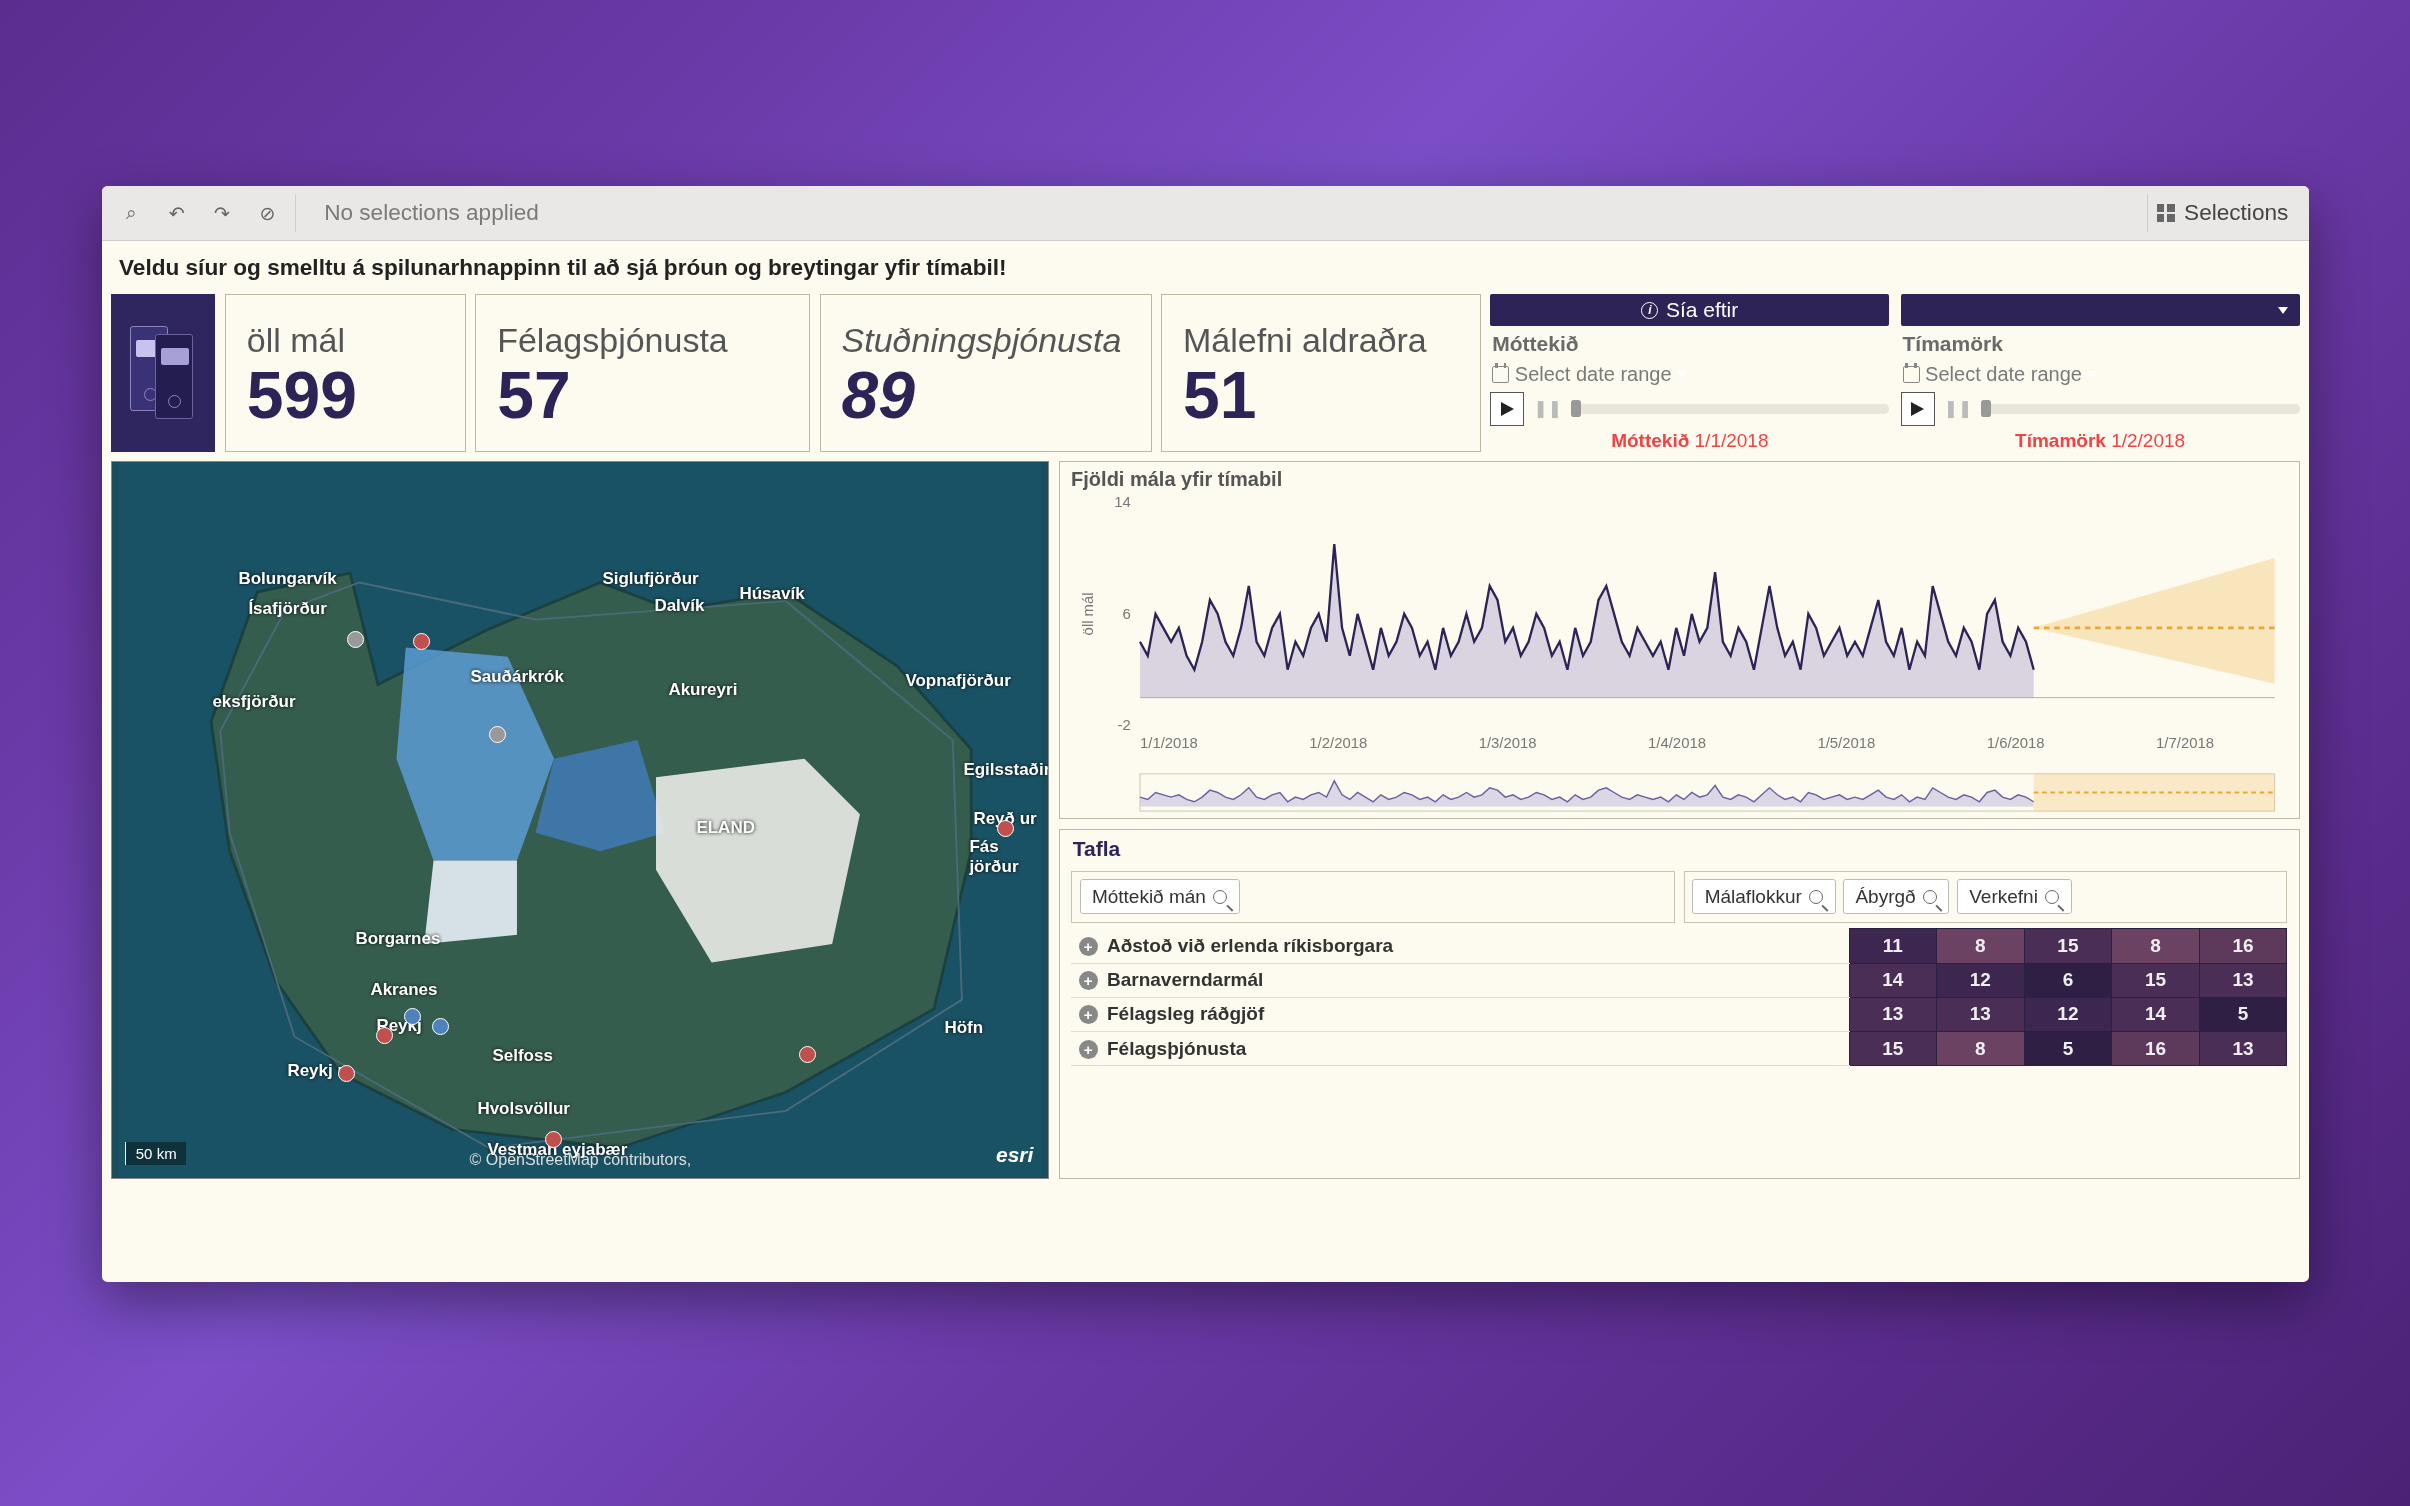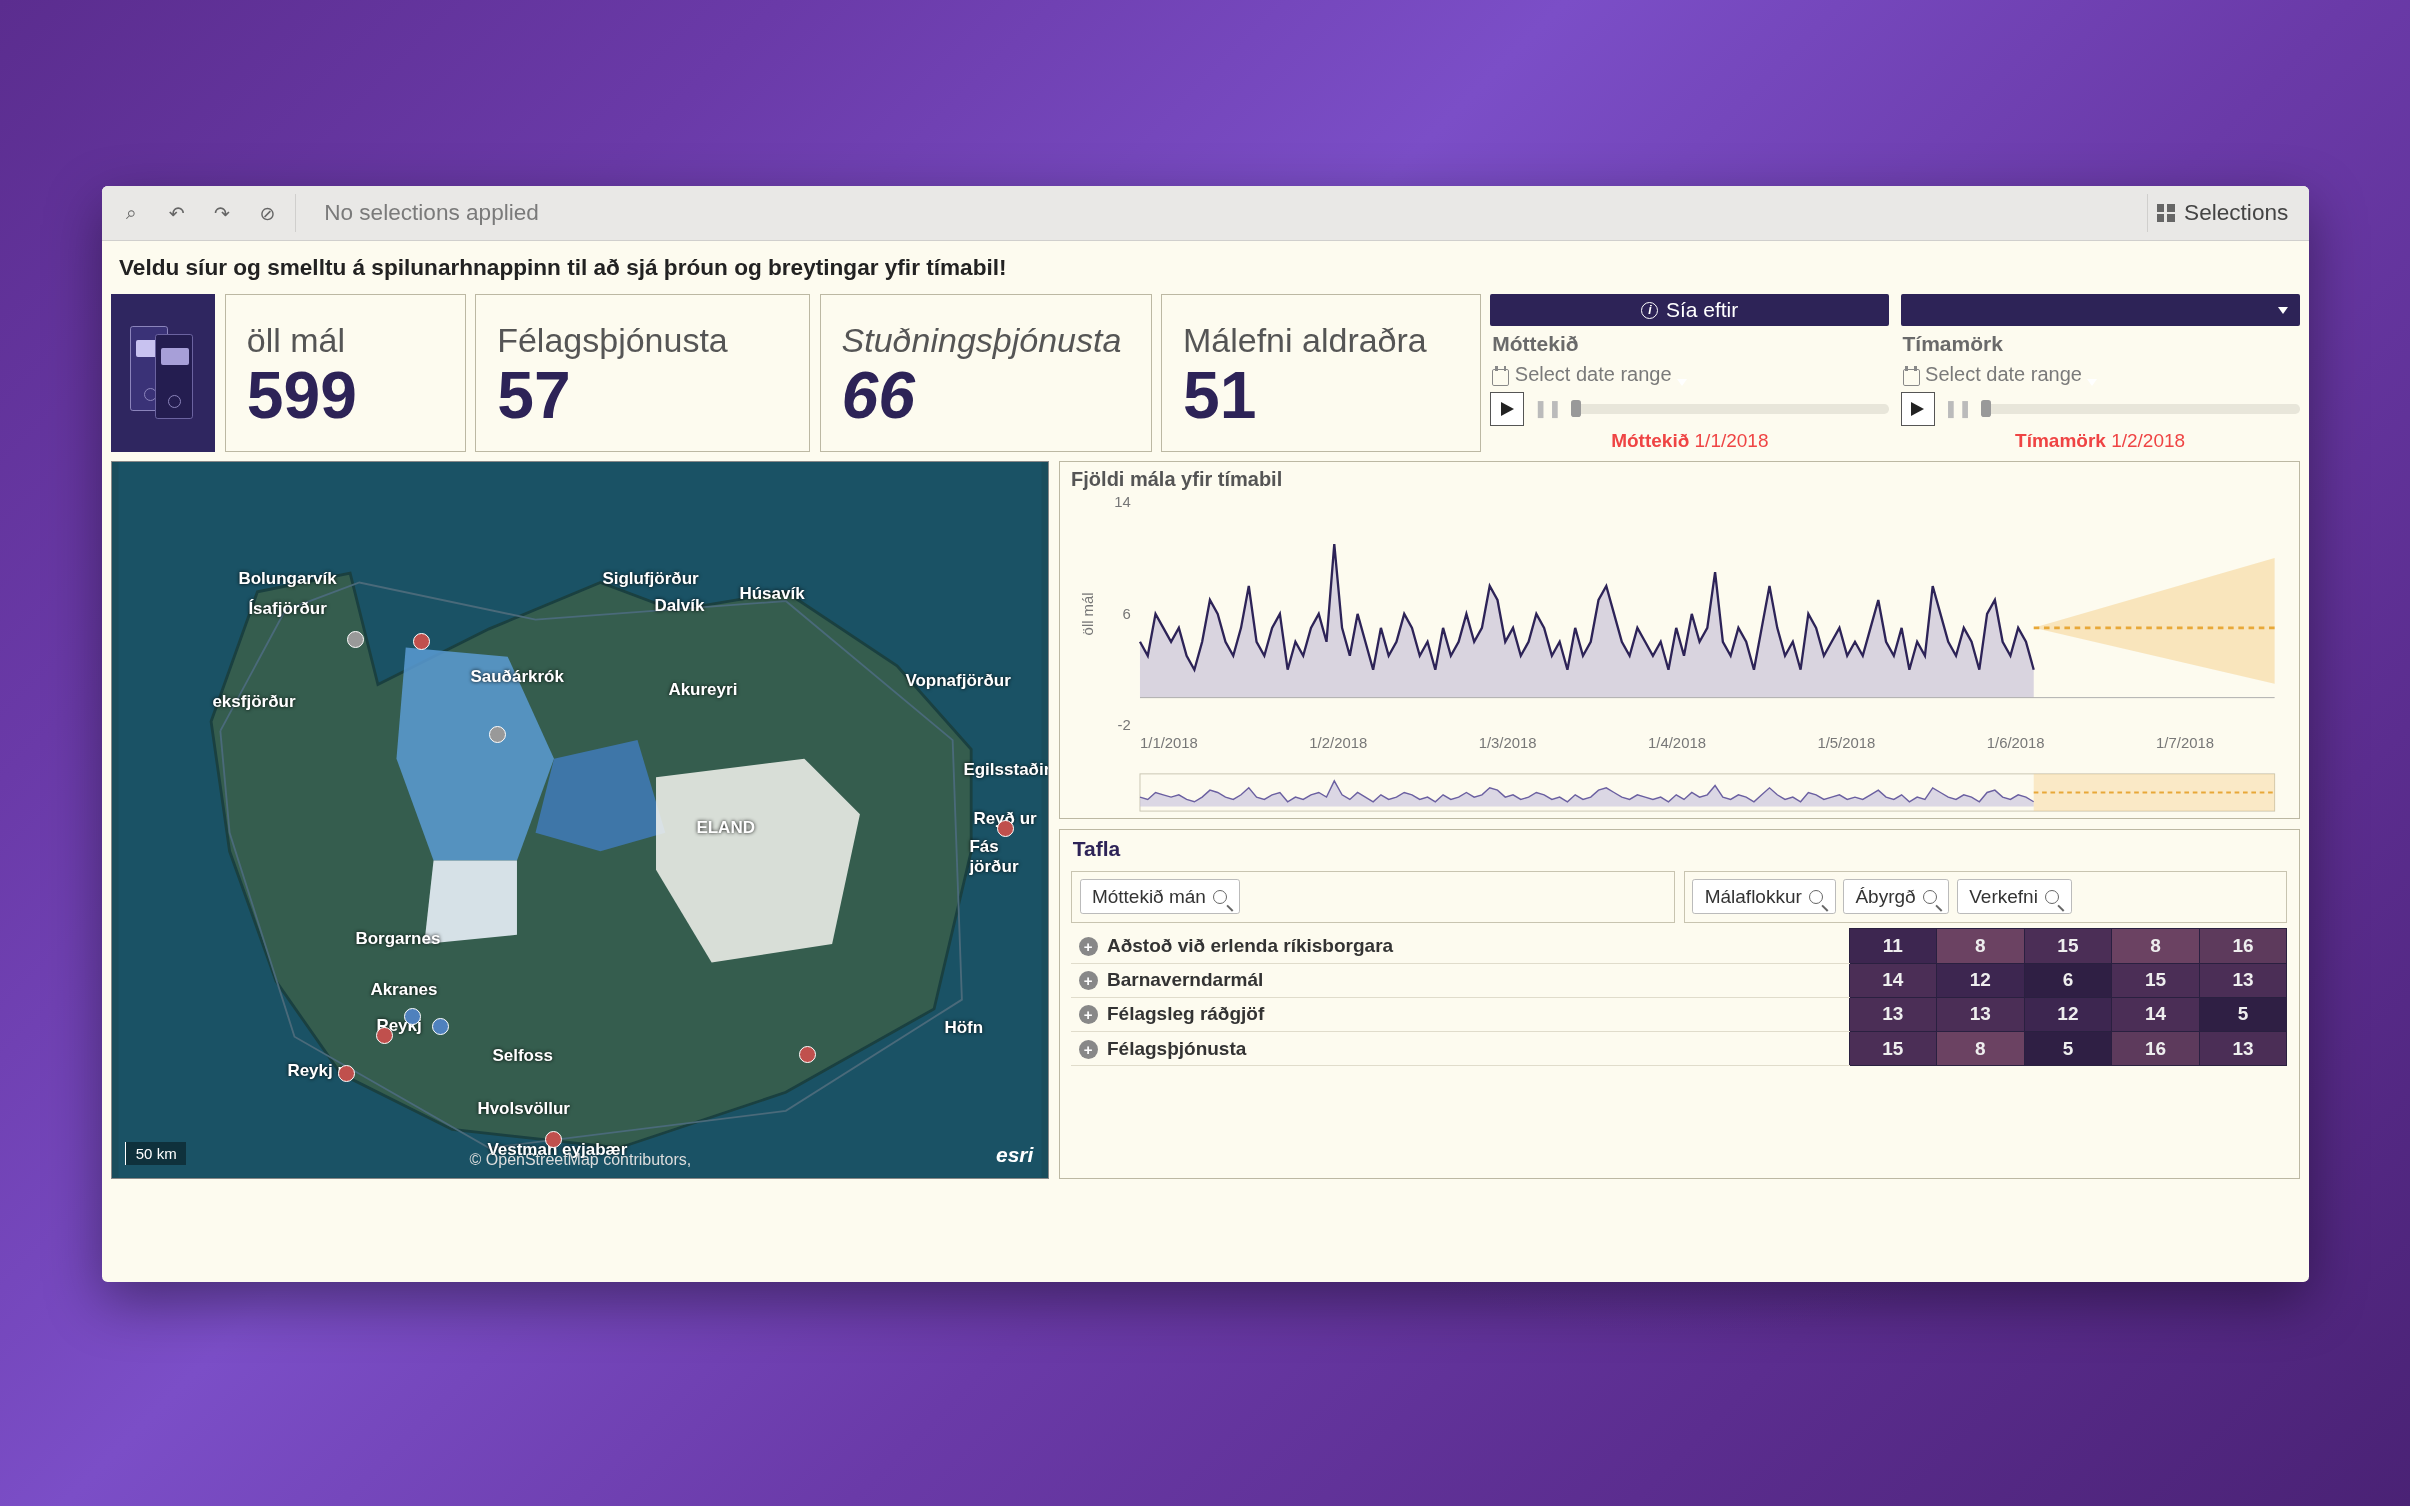--- a/index.html
+++ b/index.html
@@ -54,21 +54,21 @@
 .kpi .value { font-size: 66px; font-weight: 800; color: #2d2357; line-height: 1; }
 .kpi.w1 { width: 241px; } .kpi.w2 { width: 335px; } .kpi.w3 { width: 332px; font-style: italic; } .kpi.w4 { width: 320px; }
 .filters { flex: 1; display: flex; gap: 11.3px; }
 .fcol { flex: 1; display: flex; flex-direction: column; gap: 3.8px; }
 .fheader {
   height: 32px; background: #2d2357; color: #fff; font-size: 21px;
   display: flex; align-items: center; justify-content: center; gap: 7.5px; border-radius: 1.9px;
 }
 .fheader.dropdown { justify-content: flex-end; padding-right: 11.3px; }
 .flabel { font-size: 21px; font-weight: 700; color: #6a6a6a; padding: 1.9px 1.9px; }
-.frange { display: flex; align-items: flex-end; gap: 5.6px; color: #7a7a7a; font-size: 20px; padding: 1.9px 1.9px; cursor: pointer; }
+.frange { display: flex; align-items: center; gap: 5.6px; color: #7a7a7a; font-size: 20px; padding: 1.9px 1.9px; cursor: pointer; }
 .cal-icon { width: 17px; height: 17px; border: 1.9px solid #888; border-radius: 1.9px; position: relative; }
 .cal-icon::before { content: ""; position: absolute; top: -4.7px; left: 1.9px; width: 2.8px; height: 5.6px; background: #888; }
 .cal-icon::after { content: ""; position: absolute; top: -4.7px; right: 1.9px; width: 2.8px; height: 5.6px; background: #888; }
 .fplay { display: flex; align-items: center; gap: 9.4px; }
 .playbtn {
   width: 34px; height: 34px; border: 0.9px solid #555; background: #fff;
   display: flex; align-items: center; justify-content: center; cursor: pointer;
 }
 .playbtn .tri { width: 0; height: 0; border-left: 13px solid #222; border-top: 7.5px solid transparent; border-bottom: 7.5px solid transparent; }
 .pausebtn { width: 28px; height: 28px; display: flex; gap: 3.8px; align-items: center; justify-content: center; color: #bbb; font-size: 17px; }
@@ -151,21 +151,21 @@
     <div class="kpi w1">
       <div class="title">öll mál</div>
       <div class="value">599</div>
     </div>
     <div class="kpi w2">
       <div class="title">Félagsþjónusta</div>
       <div class="value">57</div>
     </div>
     <div class="kpi w3">
       <div class="title">Stuðningsþjónusta</div>
-      <div class="value">66</div>
+      <div class="value">89</div>
     </div>
     <div class="kpi w4">
       <div class="title">Málefni aldraðra</div>
       <div class="value">51</div>
     </div>
     <div class="filters">
       <div class="fcol">
         <div class="fheader">
           <span class="info-icon">i</span>
           <span>Sía eftir</span>

